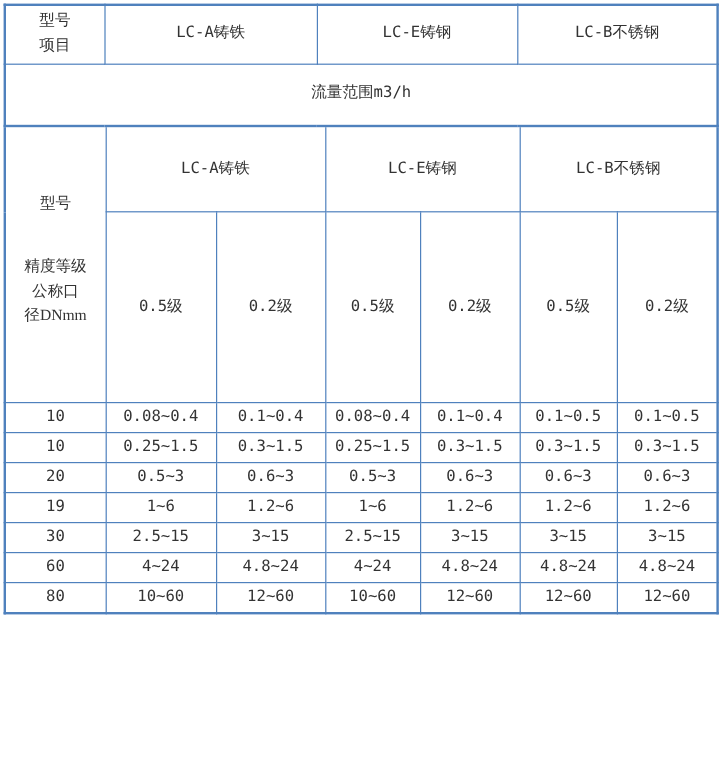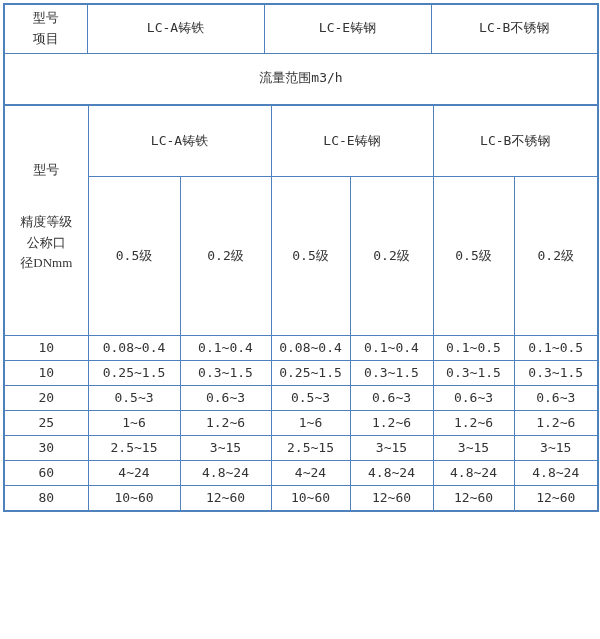--- a/index.html
+++ b/index.html
@@ -121,21 +121,21 @@
     <tr class="data-row">
       <td>20</td>
       <td>0.5~3</td>
       <td>0.6~3</td>
       <td>0.5~3</td>
       <td>0.6~3</td>
       <td>0.6~3</td>
       <td>0.6~3</td>
     </tr>
     <tr class="data-row">
-      <td>25</td>
+      <td>19</td>
       <td>1~6</td>
       <td>1.2~6</td>
       <td>1~6</td>
       <td>1.2~6</td>
       <td>1.2~6</td>
       <td>1.2~6</td>
     </tr>
     <tr class="data-row">
       <td>30</td>
       <td>2.5~15</td>

